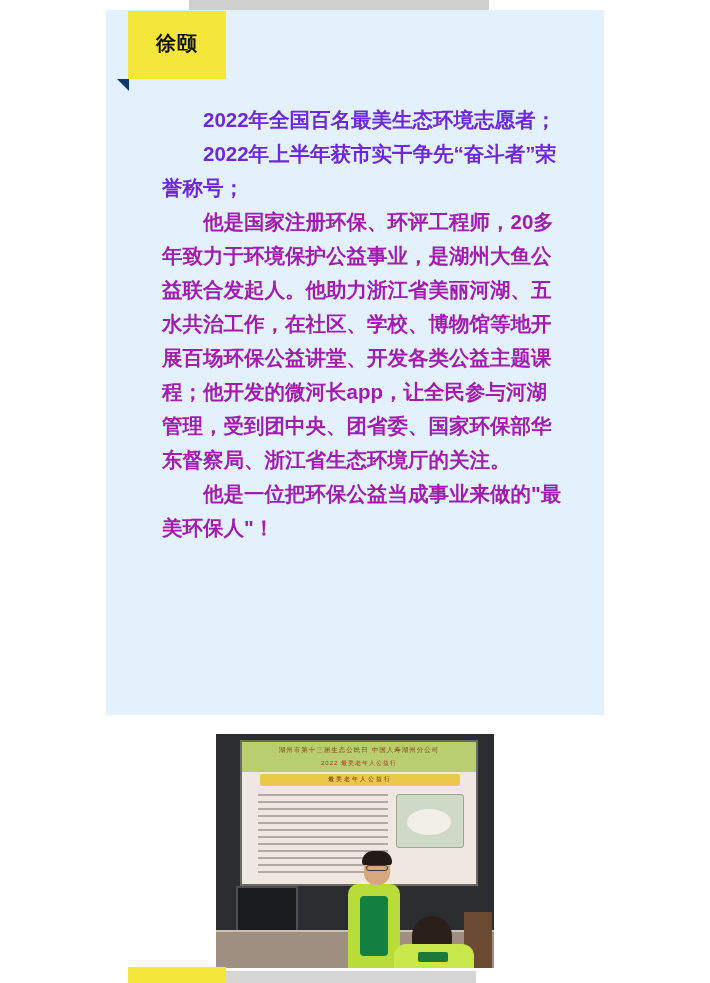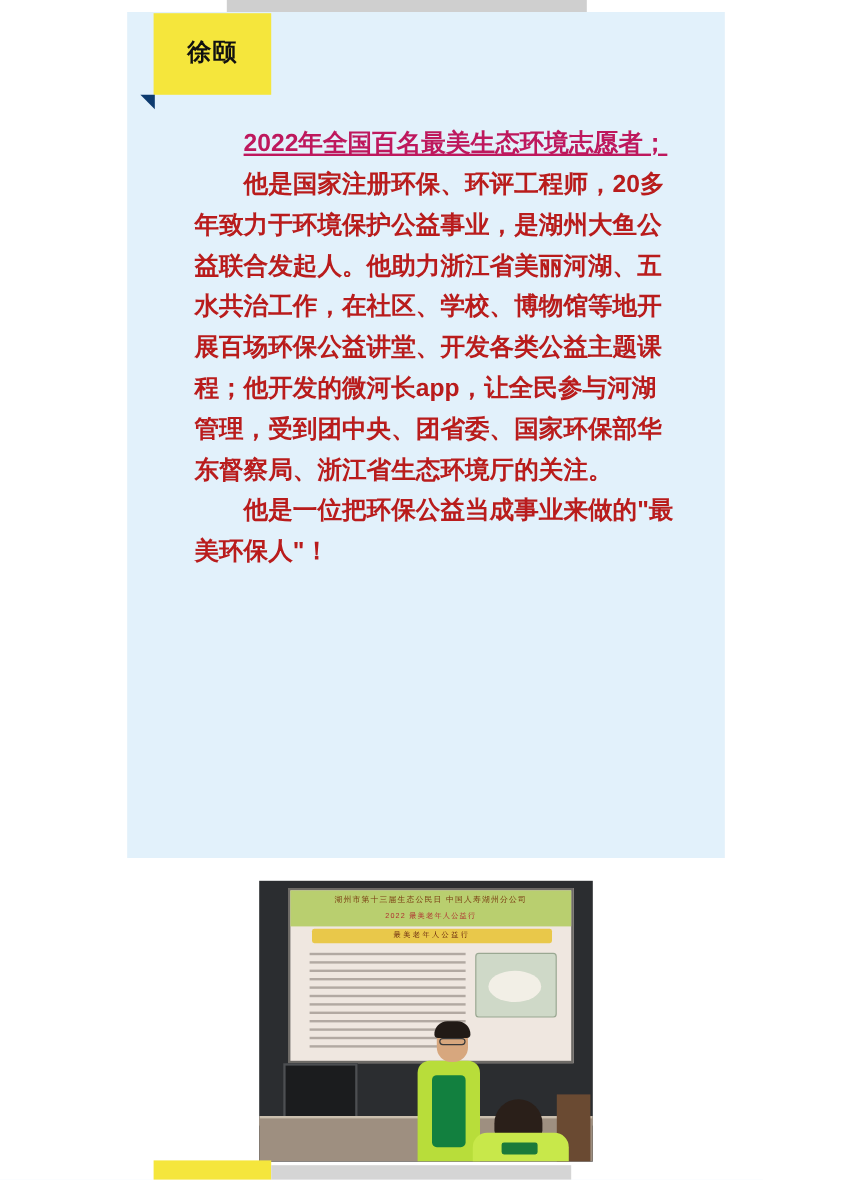--- a/index.html
+++ b/index.html
@@ -81,26 +81,25 @@
     top: 103px;
     width: 402px;
     font-size: 20.5px;
     line-height: 34px;
   }
   .para {
     margin: 0;
     text-indent: 2em;
   }
   .para.pink {
-    color: #be185d;
+    color: #6d28d9;
     font-weight: bold;
-    text-decoration: underline;
   }
   .para.dark {
-    color: #b91c1c;
+    color: #a21caf;
     font-weight: bold;
   }
   .para + .para {
     margin-top: 0;
   }
 
   
   .photo {
     position: absolute;
     left: 216px;
@@ -337,20 +336,21 @@
   <div class="top-strip"></div>
 
   <div class="card"></div>
 
   <div class="name-tag"></div>
   <div class="tag-corner"></div>
   <div class="name-tag-label">徐颐</div>
 
   <div class="text-body">
     <p class="para pink">2022年全国百名最美生态环境志愿者；</p>
+    <p class="para pink">2022年上半年获市实干争先“奋斗者”荣誉称号；</p>
     <p class="para dark">他是国家注册环保、环评工程师，20多年致力于环境保护公益事业，是湖州大鱼公益联合发起人。他助力浙江省美丽河湖、五水共治工作，在社区、学校、博物馆等地开展百场环保公益讲堂、开发各类公益主题课程；他开发的微河长app，让全民参与河湖管理，受到团中央、团省委、国家环保部华东督察局、浙江省生态环境厅的关注。</p>
     <p class="para dark">他是一位把环保公益当成事业来做的"最美环保人"！</p>
   </div>
 
   <div class="photo">
     <div class="screen">
       <div class="screen-green-band"></div>
       <div class="screen-title">湖州市第十三届生态公民日 中国人寿湖州分公司</div>
       <div class="screen-subtitle">2022 最美老年人公益行</div>
       <div class="screen-band2">

